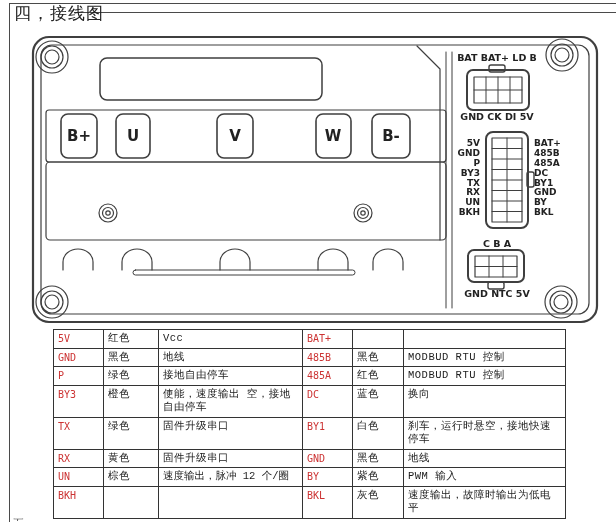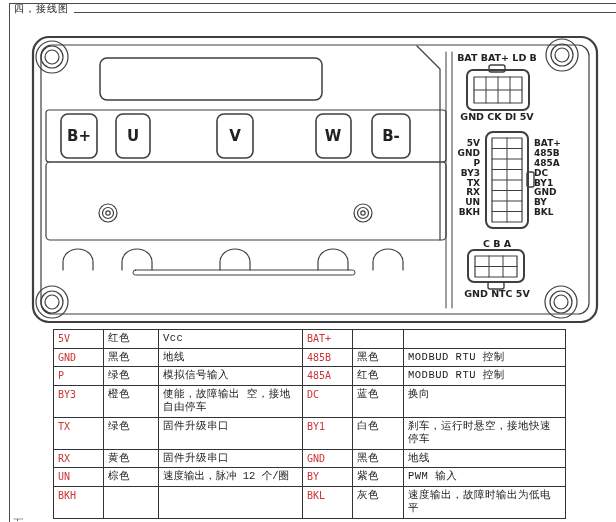--- a/index.html
+++ b/index.html
@@ -7,21 +7,21 @@
     width:616px;height:522px;position:relative;overflow:hidden;
     background:#ffffff;color:#1c1c1c;
     font-family:"DejaVu Sans",sans-serif;
   }
   .frame{position:absolute;background:#4a4a4a;}
   #line-top1{left:10px;top:3px;width:606px;height:1px;}
   #line-top2{left:74px;top:12px;width:542px;height:1px;}
   #line-left{left:9px;top:3px;width:1px;height:519px;}
   .title{
     position:absolute;left:14px;top:2px;
-    font-family:"DejaVu Serif",serif;font-size:10px;color:#222;
+    font-family:"DejaVu Serif",serif;font-size:17px;color:#222;
     letter-spacing:1px;white-space:nowrap;text-align:right;
   }
   svg.device{position:absolute;left:0;top:0;}
   .conn-label{font-family:"DejaVu Sans",sans-serif;font-weight:bold;font-size:9.5px;fill:#222;}
   .pin-label{font-family:"DejaVu Sans",sans-serif;font-weight:bold;font-size:9px;fill:#222;}
   .terminal-label{font-family:"DejaVu Sans",sans-serif;font-weight:bold;font-size:15px;fill:#222;}
   table.pin-table{
     position:absolute;left:53px;top:329px;
     border-collapse:collapse;table-layout:fixed;
     font-size:10.5px;line-height:13.5px;
@@ -202,29 +202,29 @@
       <td class="pin">GND</td>
       <td class="color">黑色</td>
       <td class="func">地线</td>
       <td class="pin">485B</td>
       <td class="color">黑色</td>
       <td class="func">MODBUD RTU 控制</td>
     </tr>
     <tr>
       <td class="pin">P</td>
       <td class="color">绿色</td>
-      <td class="func">模拟信号输入</td>
+      <td class="func">接地自由停车</td>
       <td class="pin">485A</td>
       <td class="color">红色</td>
       <td class="func">MODBUD RTU 控制</td>
     </tr>
     <tr>
       <td class="pin">BY3</td>
       <td class="color">橙色</td>
-      <td class="func">使能，故障输出 空，接地自由停车</td>
+      <td class="func">使能，速度输出 空，接地自由停车</td>
       <td class="pin">DC</td>
       <td class="color">蓝色</td>
       <td class="func">换向</td>
     </tr>
     <tr>
       <td class="pin">TX</td>
       <td class="color">绿色</td>
       <td class="func">固件升级串口</td>
       <td class="pin">BY1</td>
       <td class="color">白色</td>

